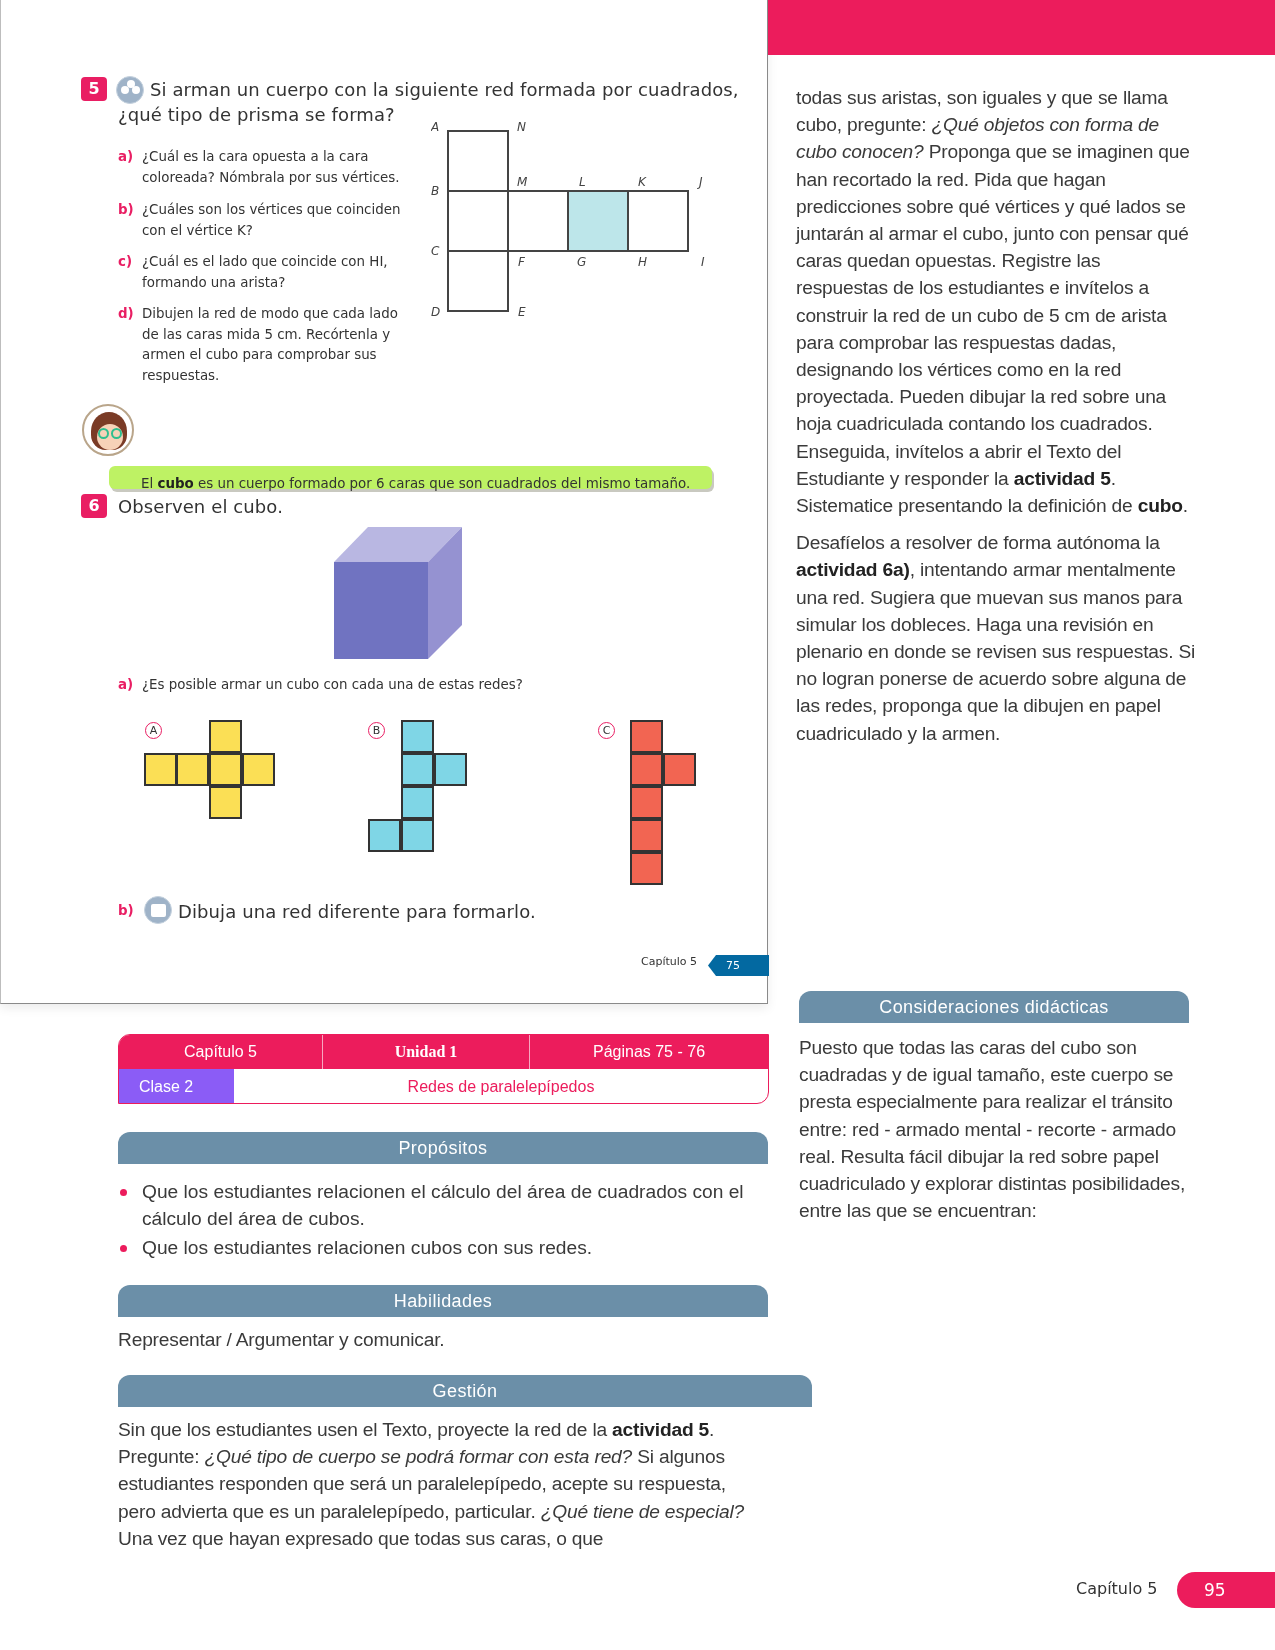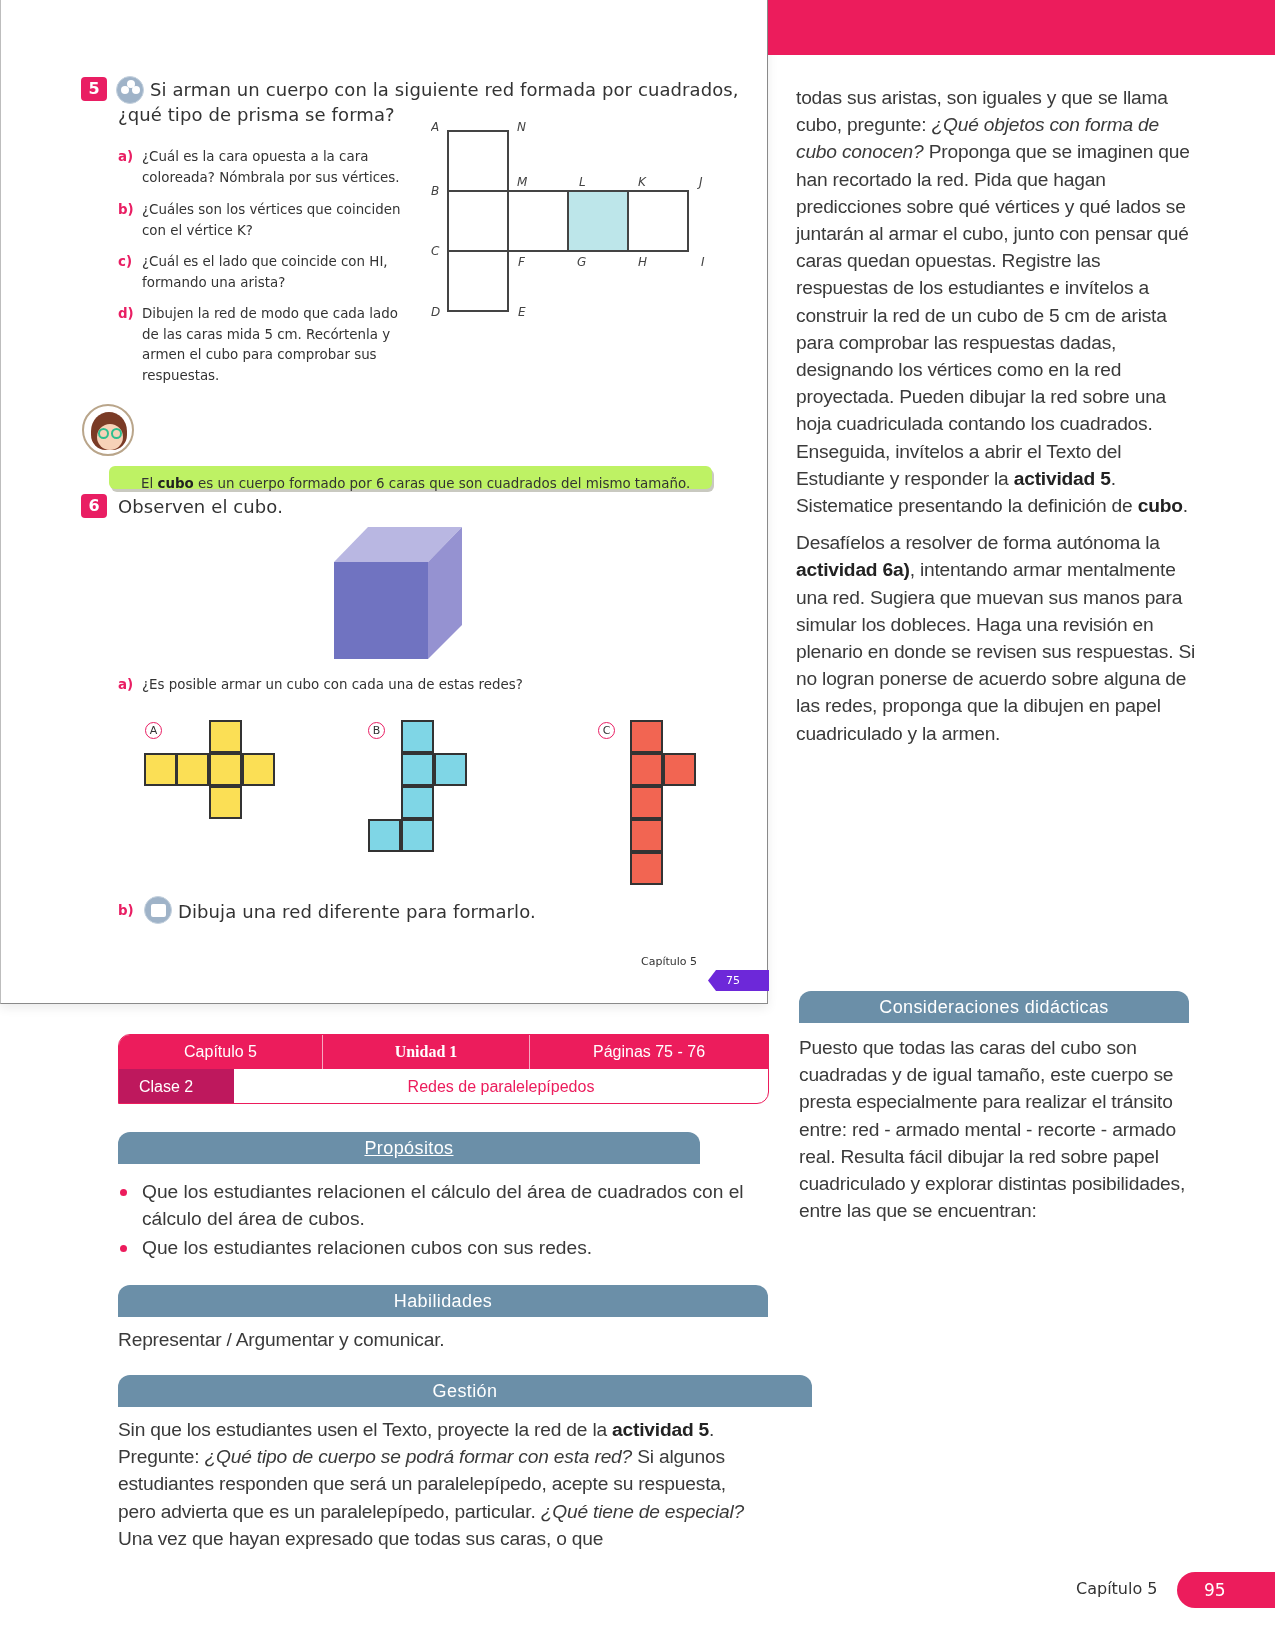--- a/index.html
+++ b/index.html
@@ -56,39 +56,38 @@
   .sq.red { background: #f26552; }
 
   .book-icon {
     position: absolute; left: 143px; top: 896px; width: 28px; height: 28px; border-radius: 50%;
     background: #9fb3c8; border: 1px solid #c5d2de;
   }
   .book-icon::before { content:""; position:absolute; left:6px; top:7px; width:15px; height:13px; background:#fff; border-radius:2px; }
 
   .sp-footer { position: absolute; left: 640px; top: 955px; font-size: 11px; color: #333; }
   .sp-page {
-    position: absolute; left: 707px; top: 955px; width: 61px; height: 21px; background: #6d28d9;
+    position: absolute; left: 707px; top: 955px; width: 61px; height: 21px; background: #0369a1;
     color: #fff; font-size: 11px; line-height: 21px; padding-left: 18px;
     clip-path: polygon(8px 0, 100% 0, 100% 100%, 8px 100%, 0 50%);
-    margin-top: 15px;
   }
 
   
   .top-pink { position: absolute; left: 768px; top: 0; width: 507px; height: 55px; background: #ec1c5c; }
 
   .info-table {
     position: absolute; left: 118px; top: 1034px; width: 651px; height: 70px;
     border: 1.5px solid #ec1c5c; border-radius: 12px 0 12px 0; overflow: hidden;
     font-family: "Liberation Sans", sans-serif;
   }
   .info-row1 { display: flex; height: 34px; background: #ec1c5c; color: #fff; font-size: 16px; }
   .info-row1 div { line-height: 34px; text-align: center; border-right: 1px solid #f7a7c0; }
   .info-row1 div:last-child { border-right: none; }
   .info-row2 { display: flex; height: 35px; font-size: 16px; }
-  .info-row2 .clase { width: 115px; background: #be185d; color: #fff; line-height: 35px; padding-left: 20px; }
+  .info-row2 .clase { width: 115px; background: #8b5cf6; color: #fff; line-height: 35px; padding-left: 20px; }
   .info-row2 .tema { flex: 1; color: #ec1c5c; line-height: 35px; text-align: center; }
 
   .sec-head {
     position: absolute; height: 32px; background: #6b8fa8; color: #fff; text-align: center;
     font-size: 18px; line-height: 32px; border-radius: 12px 12px 0 0; letter-spacing: 0.4px;
     font-family: "Liberation Sans", sans-serif;
   }
   .body-text {
     position: absolute; font-family: "Liberation Sans", sans-serif; font-size: 19.2px; line-height: 27.2px;
     color: #3a3a3a; letter-spacing: -0.2px;
@@ -235,21 +234,21 @@
     <div style="width:204px;">Capítulo 5</div>
     <div style="width:207px;font-weight:bold;font-family:Liberation Serif, serif;">Unidad 1</div>
     <div style="flex:1;">Páginas 75 - 76</div>
   </div>
   <div class="info-row2">
     <div class="clase">Clase 2</div>
     <div class="tema">Redes de paralelepípedos</div>
   </div>
 </div>
 
-<div class="sec-head" style="left:118px;top:1132px;width:582px;text-decoration:underline;">Propósitos</div>
+<div class="sec-head" style="left:118px;top:1132px;width:650px;">Propósitos</div>
 <ul class="bullets">
   <li>Que los estudiantes relacionen el cálculo del área de cuadrados con el cálculo del área de cubos.</li>
   <li>Que los estudiantes relacionen cubos con sus redes.</li>
 </ul>
 
 <div class="sec-head" style="left:118px;top:1285px;width:650px;">Habilidades</div>
 <div class="body-text" style="left:118px;top:1326px;width:650px;">Representar / Argumentar y comunicar.</div>
 
 <div class="sec-head" style="left:118px;top:1375px;width:694px;">Gestión</div>
 <div class="body-text" style="left:118px;top:1416px;width:650px;">

